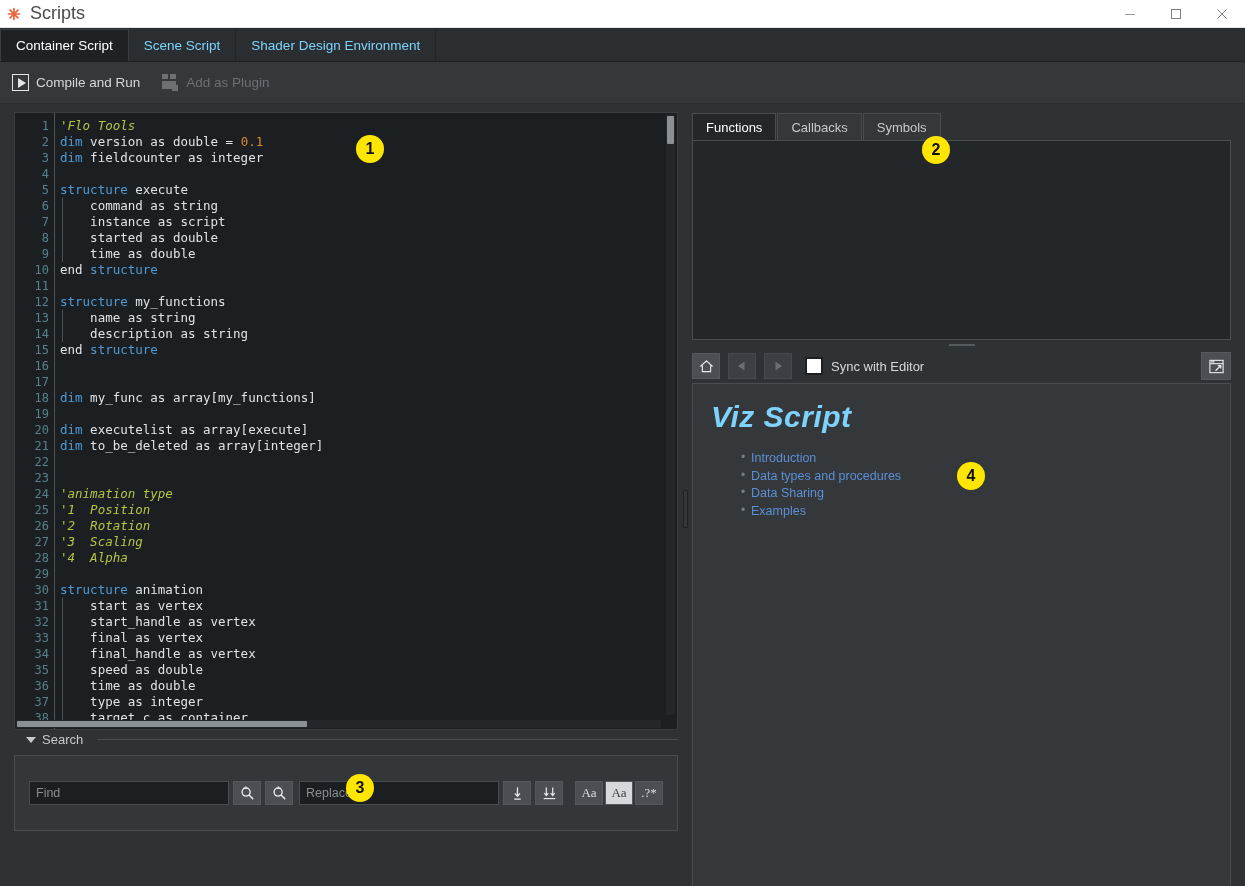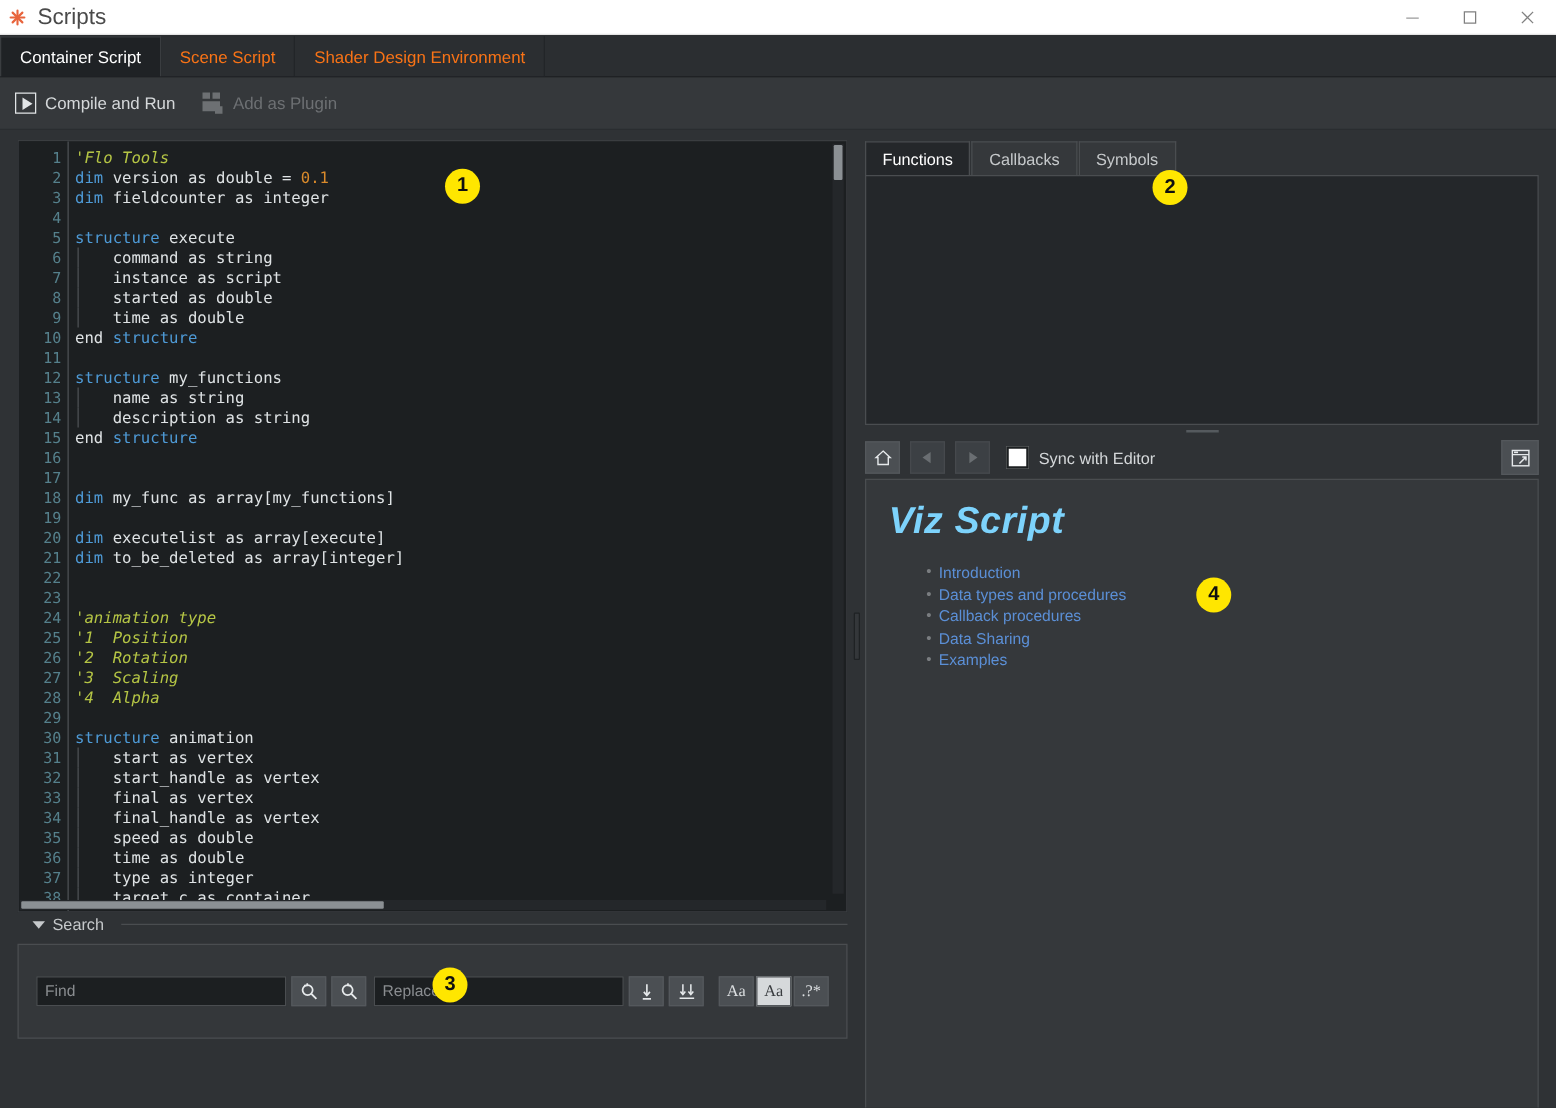--- a/index.html
+++ b/index.html
@@ -47,21 +47,21 @@
     display: flex;
     align-items: flex-end;
     border-bottom: 1px solid #1c1e20;
   }
   .tab {
     height: 32px;
     padding: 0 15px;
     display: flex;
     align-items: center;
     font-size: 13.5px;
-    color: #f97316;
+    color: #7dd3fc;
     background: #2b2e31;
     border-right: 1px solid #222528;
     white-space: nowrap;
   }
   .tab.active {
     background: #1f2225;
     color: #ffffff;
     border-top: 1px solid #3a3d40;
     border-left: 1px solid #3a3d40;
     border-right: 1px solid #3a3d40;
@@ -673,21 +673,20 @@
           <path d="M8 13.5 L13.5 8 M10.4 8 L13.5 8 L13.5 11.1" fill="none" stroke="#e6e9eb" stroke-width="1.3"></path>
         </svg>
       </div>
     </div>
 
     <div class="doc-pane">
       <div class="doc-title">Viz Script</div>
       <ul class="doc-list" id="doclist">
           <li>Introduction</li>
           <li>Data types and procedures</li>
-          <li>Callback procedures</li>
           <li>Data Sharing</li>
           <li>Examples</li>
         </ul>
     </div>
   </div>
 
 </div>
 
 <div class="badge" style="left: 356px; top: 135px;">1</div>
 <div class="badge" style="left: 922px; top: 136px;">2</div>

